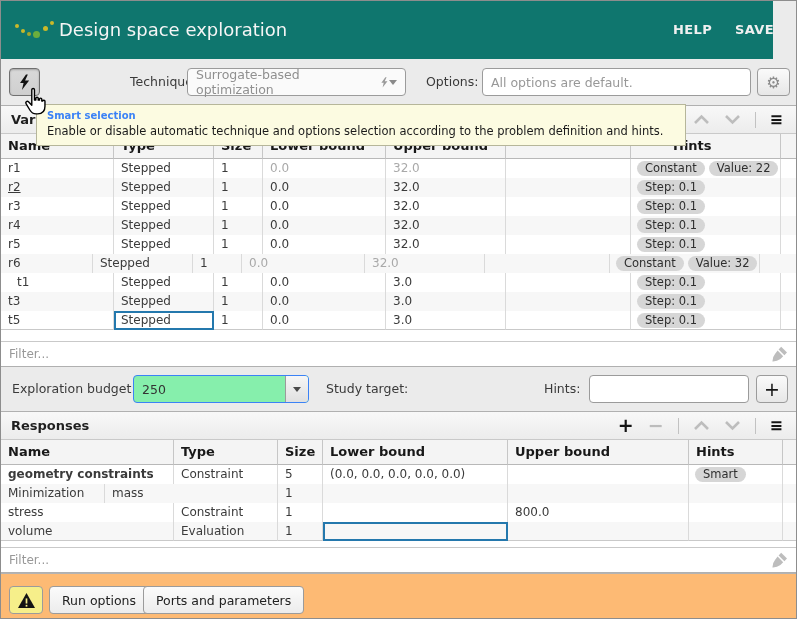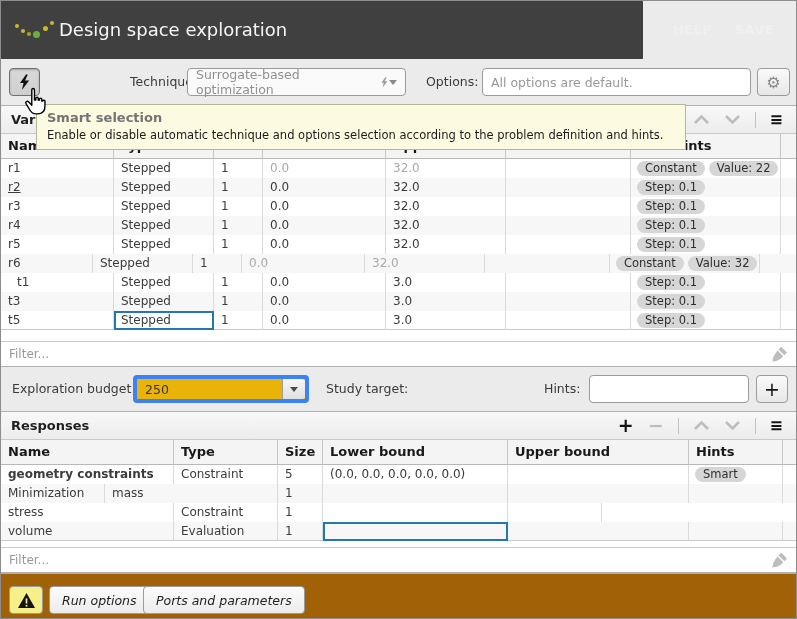--- a/index.html
+++ b/index.html
@@ -2,21 +2,21 @@
 <html><head>
 <meta charset="utf-8">
 <style>
   * { margin:0; padding:0; box-sizing:border-box; }
   html,body { background:#d7d7d7; }
   body { font-family:"DejaVu Sans", sans-serif; cursor:default; }
   .app { position:relative; width:797px; height:619px; background:#ebebeb;
          border:1px solid #8d8d8d; overflow:hidden; }
 
   
-  .hdr { position:absolute; left:0; top:0; width:642px; height:58px; background:#404040; }
+  .hdr { position:absolute; left:0; top:0; width:772px; height:58px; background:#0f766e; }
   .logo { position:absolute; left:12px; top:14px; width:42px; height:30px; }
   .logo i { position:absolute; border-radius:50%; }
   .hdr-title { position:absolute; left:58px; top:0; height:58px; line-height:58px;
                color:#f5f5f5; font-size:18px; }
   .hdr-link { position:absolute; top:0; height:58px; line-height:58px; color:#f0f0f0;
               font-size:13px; font-weight:bold; letter-spacing:.4px; }
 
   
   .tbar { position:absolute; left:0; top:58px; width:795px; height:46px; background:#ebebeb; }
   .tool-btn { position:absolute; top:9px; height:28px; border:1px solid #9b9b9b; border-radius:4px;
@@ -59,40 +59,40 @@
   .cell.sel { outline:2px solid #2478ad; outline-offset:-2px; }
   .cell.hints-cell { display:flex; align-items:center; gap:4px; padding-left:6px; }
   .pill { background:#d6d6d6; border-radius:9px; height:15px; line-height:15px;
           padding:0 8px; font-size:11.5px; color:#2e2e2e; white-space:nowrap; }
   .filterbar { position:absolute; left:0; right:0; bottom:0; height:25px; background:#fff;
                border-top:1px solid #c9c9c9; display:flex; align-items:center; padding:0 8px; }
   .filterbar input.bare { font-size:12px; }
   .broom { margin-left:auto; }
 
   
-  .combo { position:absolute; top:8px; height:28px; border:4px solid #3b82f6; border-radius:4px;
-           background:#eab308; display:flex; }
+  .combo { position:absolute; top:8px; height:28px; border:1px solid #3b82f6; border-radius:4px;
+           background:#86efac; display:flex; }
   .combo .val { flex:1; display:flex; align-items:center; padding:0 8px; font-size:12.5px; color:#222; overflow:hidden; }
   .combo .abtn { width:23px; border-left:1px solid #9b9b9b; border-radius:0 3px 3px 0;
                  background:linear-gradient(#f6f6f6,#e0e0e0); display:flex; align-items:center; justify-content:center; }
   .combo .abtn .tri { border-top-color:#4a4a4a; margin-top:4px; }
 
   
-  .footer { position:absolute; left:0; top:572px; width:795px; height:45px; background:#a16207;
-            border-top:1px solid #b3b3b3;font-style:italic; }
+  .footer { position:absolute; left:0; top:572px; width:795px; height:45px; background:#fdba74;
+            border-top:1px solid #b3b3b3; }
   .btn { position:absolute; top:12px; height:28px; border:1px solid #9b9b9b; border-radius:4px;
          background:linear-gradient(#fbfbfb,#ececec); display:flex; align-items:center;
          padding:0 12px; font-size:12.5px; color:#222; }
   .btn.warn { width:34px; background:#f6ef8a; justify-content:center; padding:0; }
 
   
   .tooltip { position:absolute; left:35px; top:103px; min-width:650px; z-index:50;
              background:#fcfbe1; border:1px solid #b6b69a; padding:5px 10px 7px;
              white-space:nowrap; }
-  .tooltip .tt-title { font-size:13px; font-weight:bold; color:#737373; margin-bottom:3px; }
+  .tooltip .tt-title { font-size:10px; font-weight:bold; color:#3b82f6; margin-bottom:3px; }
   .tooltip .tt-body { font-size:11.5px; color:#1a1a1a; }
   .cursor { position:absolute; left:21px; top:85px; z-index:60; }
 </style>
 </head>
 <body>
 
 <div class="app">
 
   <div class="hdr">
     <span class="logo">
@@ -347,20 +347,21 @@
             <div class="cell" style="width: 185px;"></div>
             <div class="cell" style="width: 181px;"></div>
             <div class="cell hints-cell" style="width: 94px;"></div>
             <div class="cell stub"></div>
           </div>
           <div class="row">
             <div class="cell" style="width: 173px;">stress</div>
             <div class="cell" style="width: 104px;">Constraint</div>
             <div class="cell" style="width: 45px;">1</div>
             <div class="cell" style="width: 185px;"></div>
+            <div class="cell" style="width: 181px;">800.0</div>
             <div class="cell hints-cell" style="width: 94px;"></div>
             <div class="cell stub"></div>
           </div>
           <div class="row">
             <div class="cell" style="width: 173px;">volume</div>
             <div class="cell" style="width: 104px;">Evaluation</div>
             <div class="cell" style="width: 45px;">1</div>
             <div class="cell sel" style="width: 185px;"></div>
             <div class="cell" style="width: 181px;"></div>
             <div class="cell hints-cell" style="width: 94px;"></div>

